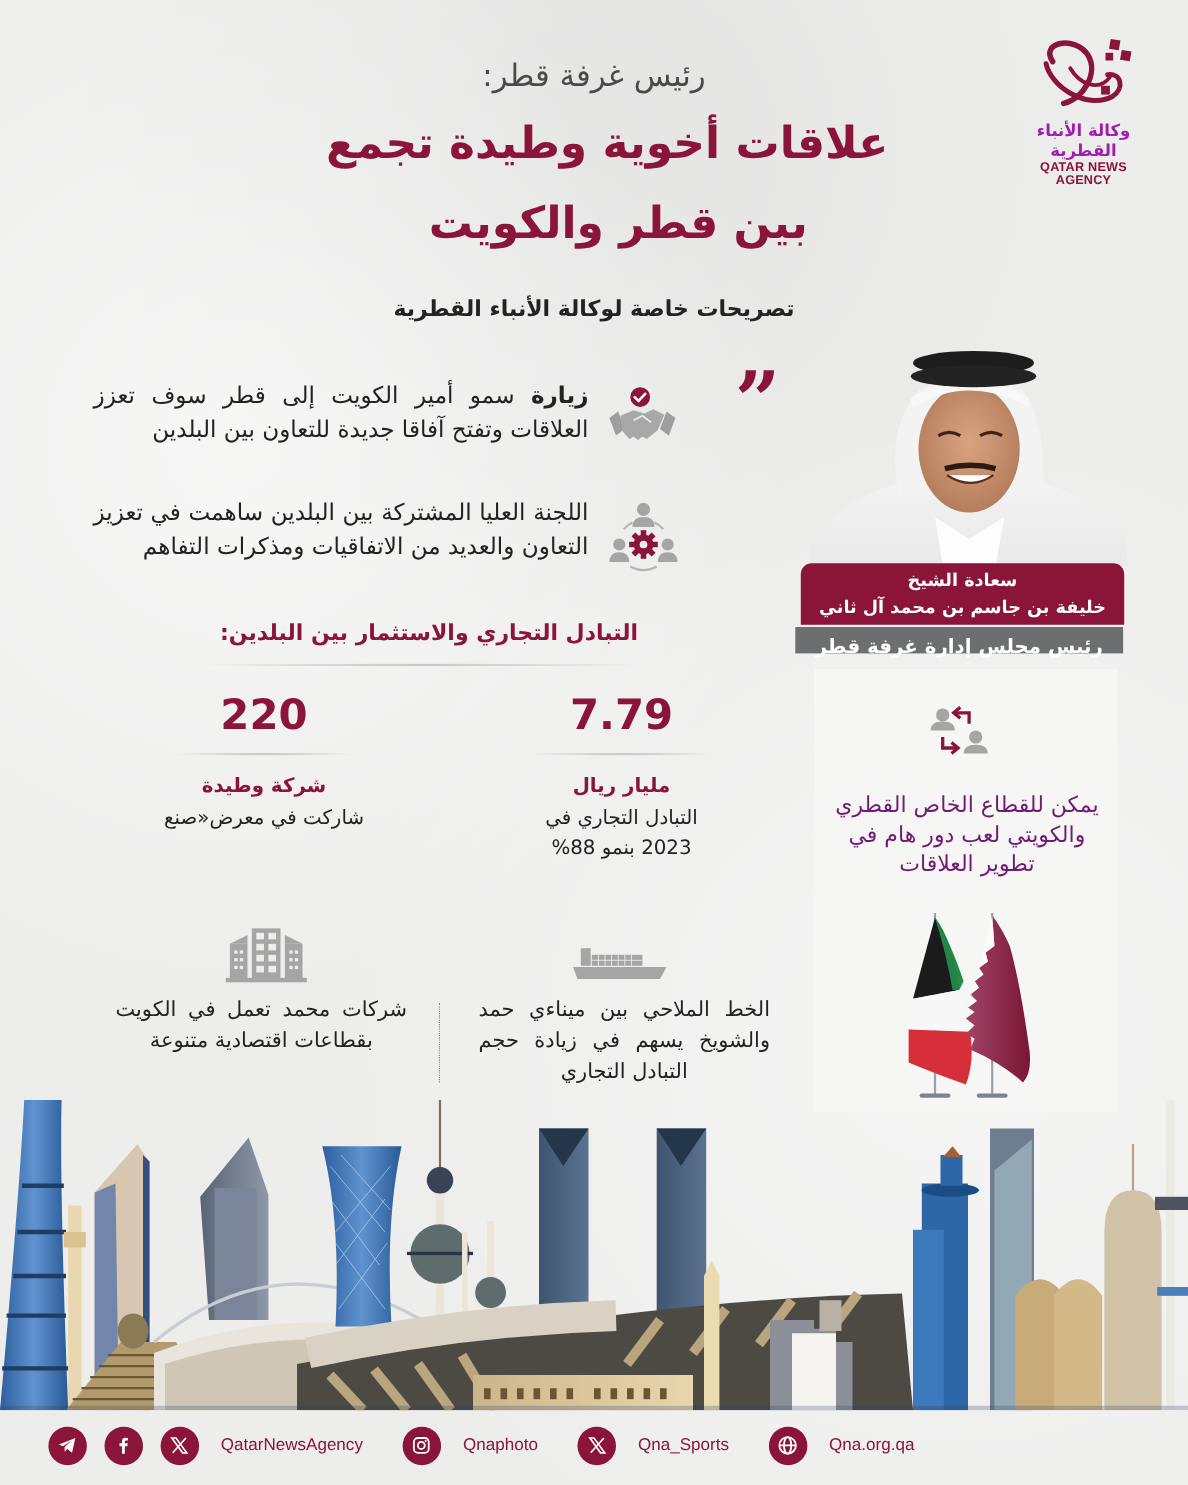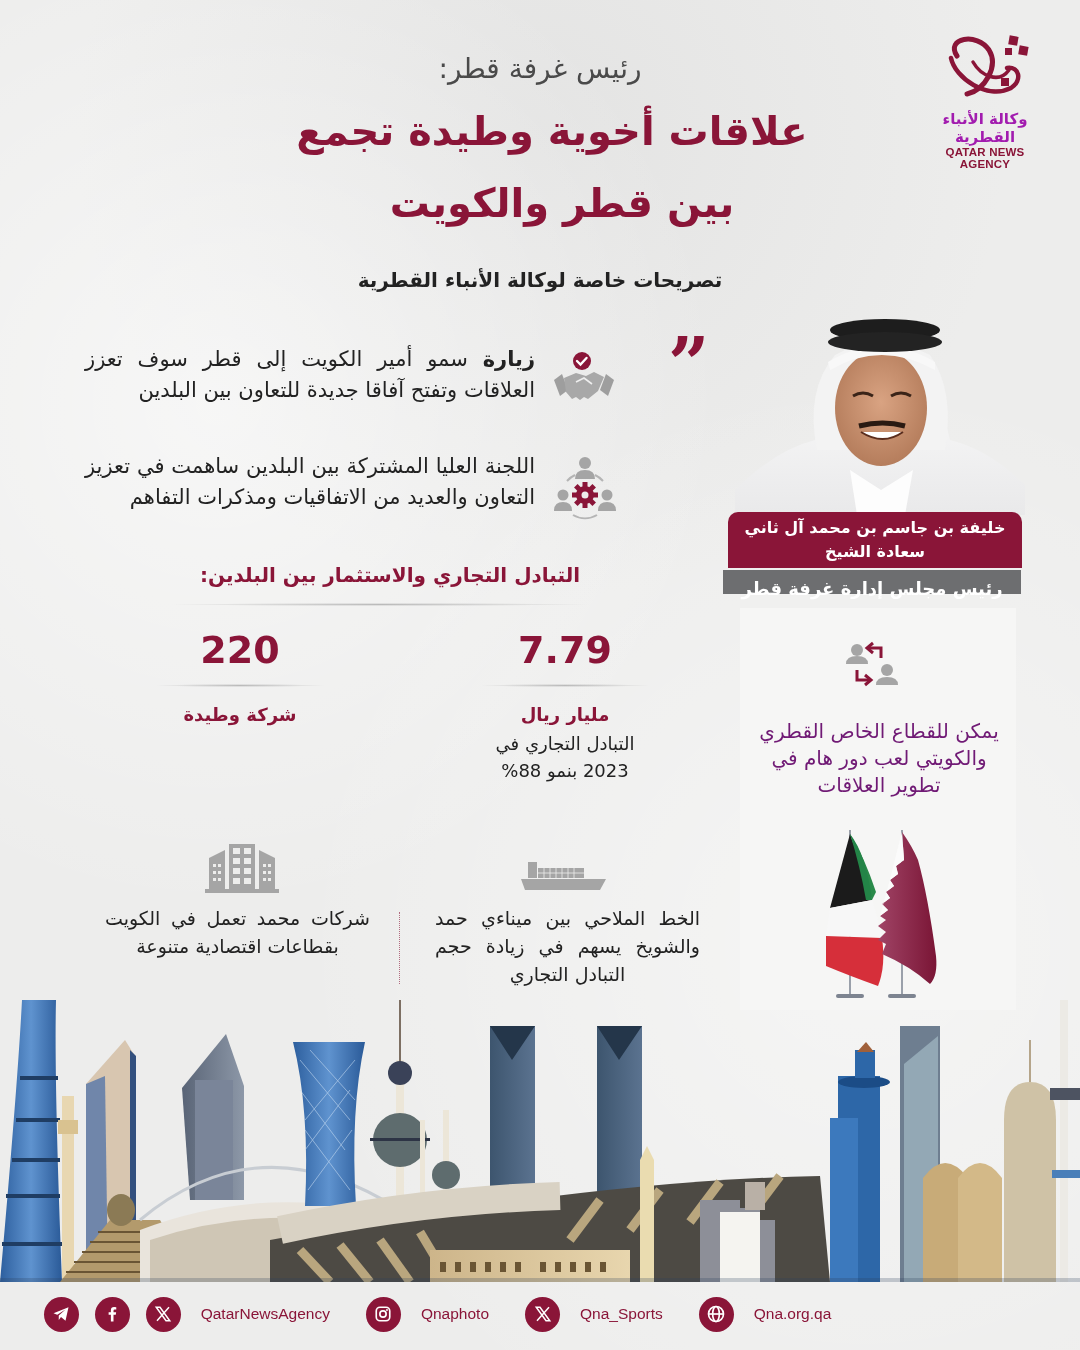--- a/index.html
+++ b/index.html
@@ -170,22 +170,22 @@
     <ellipse cx="150" cy="30" rx="55" ry="11" fill="#1d1d1d"></ellipse>
     <ellipse cx="150" cy="42" rx="57" ry="10" fill="#232323"></ellipse>
     <path d="M118 96 q10 -6 20 0" stroke="#3a2418" stroke-width="3" fill="none"></path>
     <path d="M156 96 q10 -6 20 0" stroke="#3a2418" stroke-width="3" fill="none"></path>
     <path d="M124 126 q24 -6 46 0" stroke="#2a1a12" stroke-width="5" fill="none"></path>
     <path d="M126 132 q22 14 42 0" fill="#fff" stroke="#5a2d1d" stroke-width="2"></path>
     <path d="M115 170 L146 190 L178 170 L170 215 L122 215 Z" fill="#fdfdfd"></path>
   </svg>
 </div>
 <div class="abs name-box">
+  <div>سعادة الشيخ</div>
   <div>خليفة بن جاسم بن محمد آل ثاني</div>
-  <div>سعادة الشيخ</div>
 </div>
 <div class="abs role-box">رئيس مجلس إدارة غرفة قطر</div>
 
 <div class="abs panel"></div>
 <div class="abs panel-icon">
   <svg width="56" height="48" viewBox="0 0 56 48">
     <circle cx="12" cy="10" r="6" fill="#a5a5a5"></circle>
     <path d="M1 24 q0 -8 11 -8 q11 0 11 8 z" fill="#a5a5a5"></path>
     <circle cx="42" cy="30" r="6" fill="#a5a5a5"></circle>
     <path d="M31 45 q0 -8 11 -8 q11 0 11 8 z" fill="#a5a5a5"></path>
@@ -230,20 +230,21 @@
 <div class="abs stat-label lbl-right">مليار ريال</div>
 <div class="abs stat-desc desc-right">
   <div>التبادل التجاري في</div>
   <div>2023 بنمو 88%</div>
 </div>
 
 <div class="abs stat-num num-left">220</div>
 <div class="abs rule rule-l"></div>
 <div class="abs stat-label lbl-left">شركة وطيدة</div>
 <div class="abs stat-desc desc-left">
+  <div>شاركت في معرض«صنع</div>
 </div>
 
 <div class="abs icon-ship">
   <svg width="92" height="36" viewBox="0 0 92 36">
     <rect x="8" y="4" width="9" height="16" fill="#a5a5a5"></rect>
     <rect x="18" y="10" width="46" height="10" fill="#a5a5a5"></rect>
     <g stroke="#ededec" stroke-width="0.8">
       <line x1="24" y1="10" x2="24" y2="20"></line>
         <line x1="30" y1="10" x2="30" y2="20"></line>
       <line x1="36" y1="10" x2="36" y2="20"></line>

